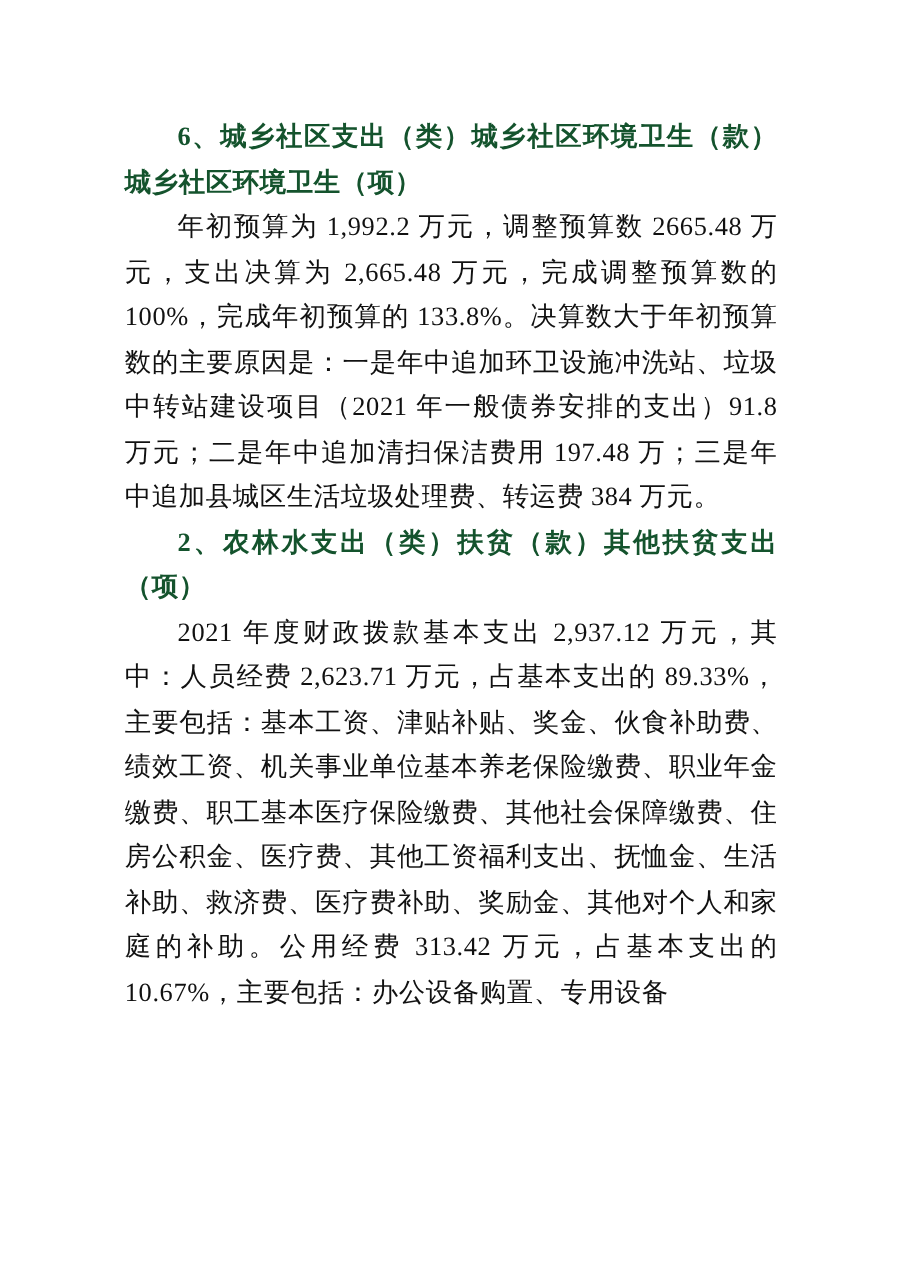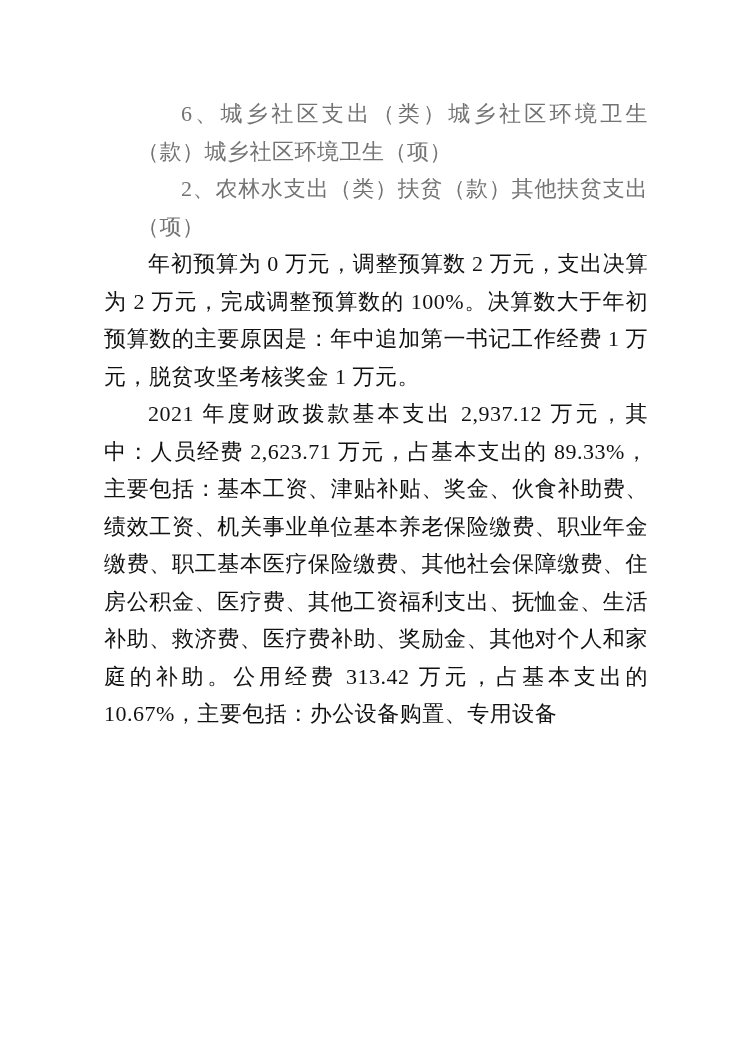--- a/index.html
+++ b/index.html
@@ -24,44 +24,43 @@
     font-family: "Liberation Serif", "DejaVu Serif", serif;
     font-size: 22px;
     line-height: 37.5px;
     color: #111111;
     text-align: justify;
     text-align-last: left;
     letter-spacing: 0.5px;
   }
   .block { text-indent: 2em; }
   .heading-num {
-    font-weight: normal;
+    font-weight: bold;
     font-family: "Liberation Serif", "DejaVu Serif", serif;
-    color: #737373;
-    margin-left: 33px;
+    color: #14532d;
   }
   .heading-major {
     font-weight: bold;
     font-family: "Liberation Sans", "DejaVu Sans", sans-serif;
     color: #000000;
   }
   .para {
     font-weight: normal;
   }
 </style>
 </head>
 <body>
 
 <div class="page">
   <div class="content">
 
     <div class="block heading-num">6、城乡社区支出（类）城乡社区环境卫生（款）城乡社区环境卫生（项）</div>
 
+    <div class="block para">年初预算为 1,992.2 万元，调整预算数 2665.48 万元，支出决算为 2,665.48 万元，完成调整预算数的 100%，完成年初预算的 133.8%。决算数大于年初预算数的主要原因是：一是年中追加环卫设施冲洗站、垃圾中转站建设项目（2021 年一般债券安排的支出）91.8 万元；二是年中追加清扫保洁费用 197.48 万；三是年中追加县城区生活垃圾处理费、转运费 384 万元。</div>
 
     <div class="block heading-num">2、农林水支出（类）扶贫（款）其他扶贫支出（项）</div>
 
-    <div class="block para">年初预算为 0 万元，调整预算数 2 万元，支出决算为 2 万元，完成调整预算数的 100%。决算数大于年初预算数的主要原因是：年中追加第一书记工作经费 1 万元，脱贫攻坚考核奖金 1 万元。</div>
 
 
     <div class="block para">2021 年度财政拨款基本支出 2,937.12 万元，其中：人员经费 2,623.71 万元，占基本支出的 89.33%，主要包括：基本工资、津贴补贴、奖金、伙食补助费、绩效工资、机关事业单位基本养老保险缴费、职业年金缴费、职工基本医疗保险缴费、其他社会保障缴费、住房公积金、医疗费、其他工资福利支出、抚恤金、生活补助、救济费、医疗费补助、奖励金、其他对个人和家庭的补助。公用经费 313.42 万元，占基本支出的 10.67%，主要包括：办公设备购置、专用设备</div>
 
   </div>
 </div>
 
 </body></html>

